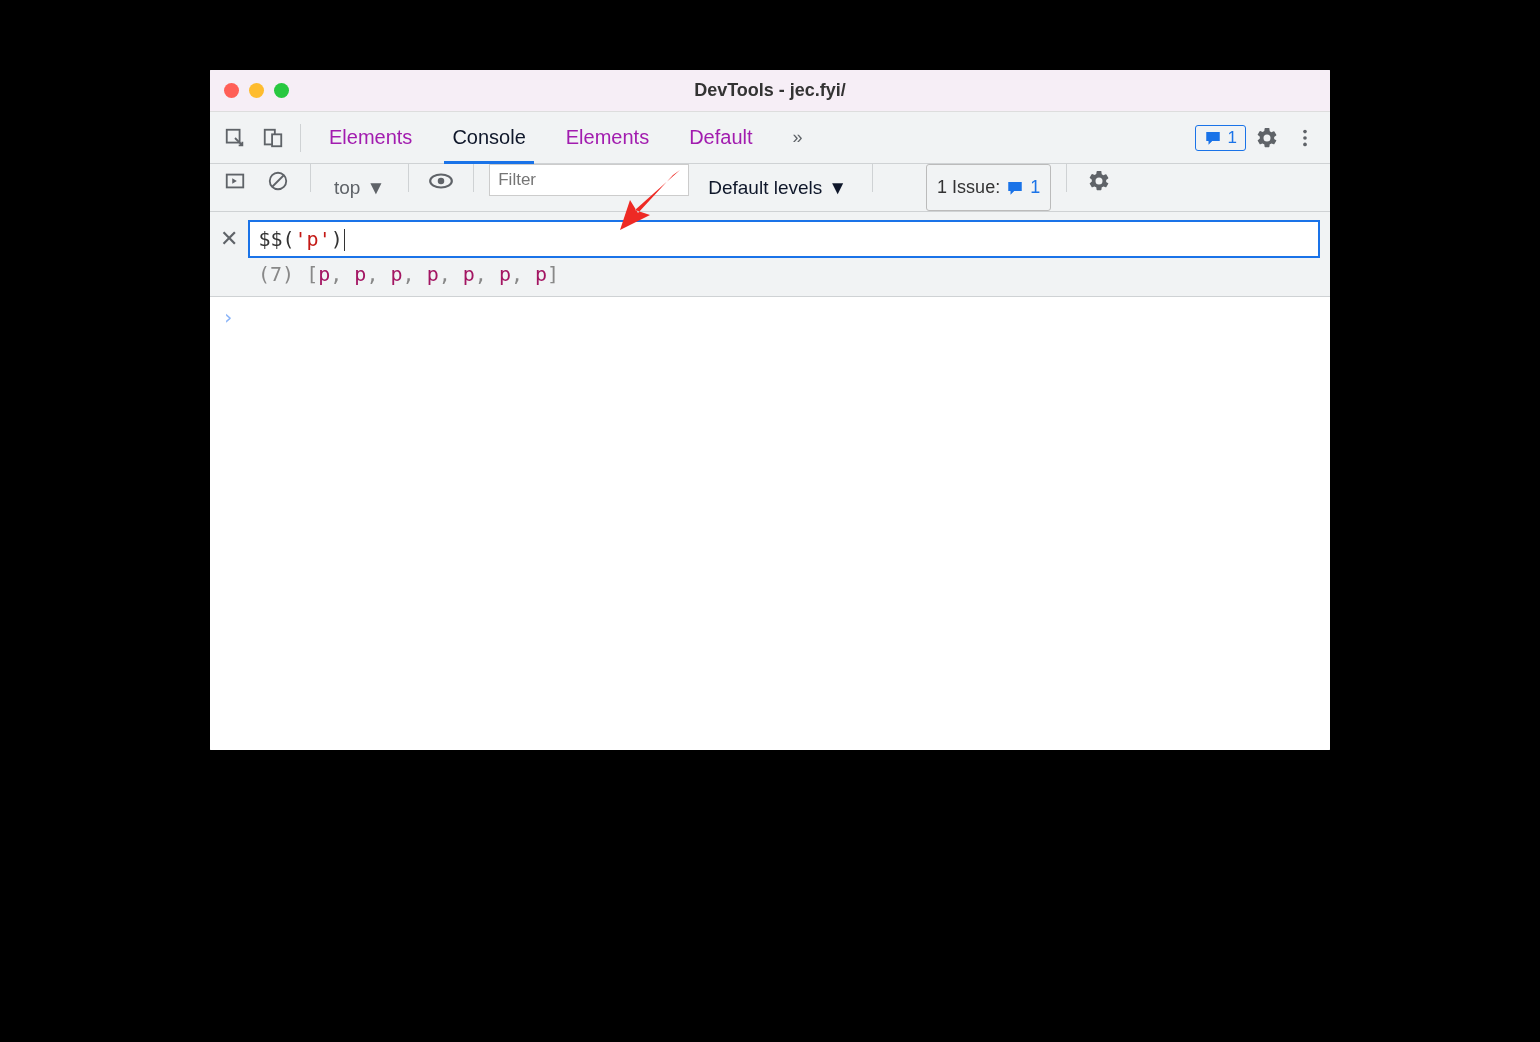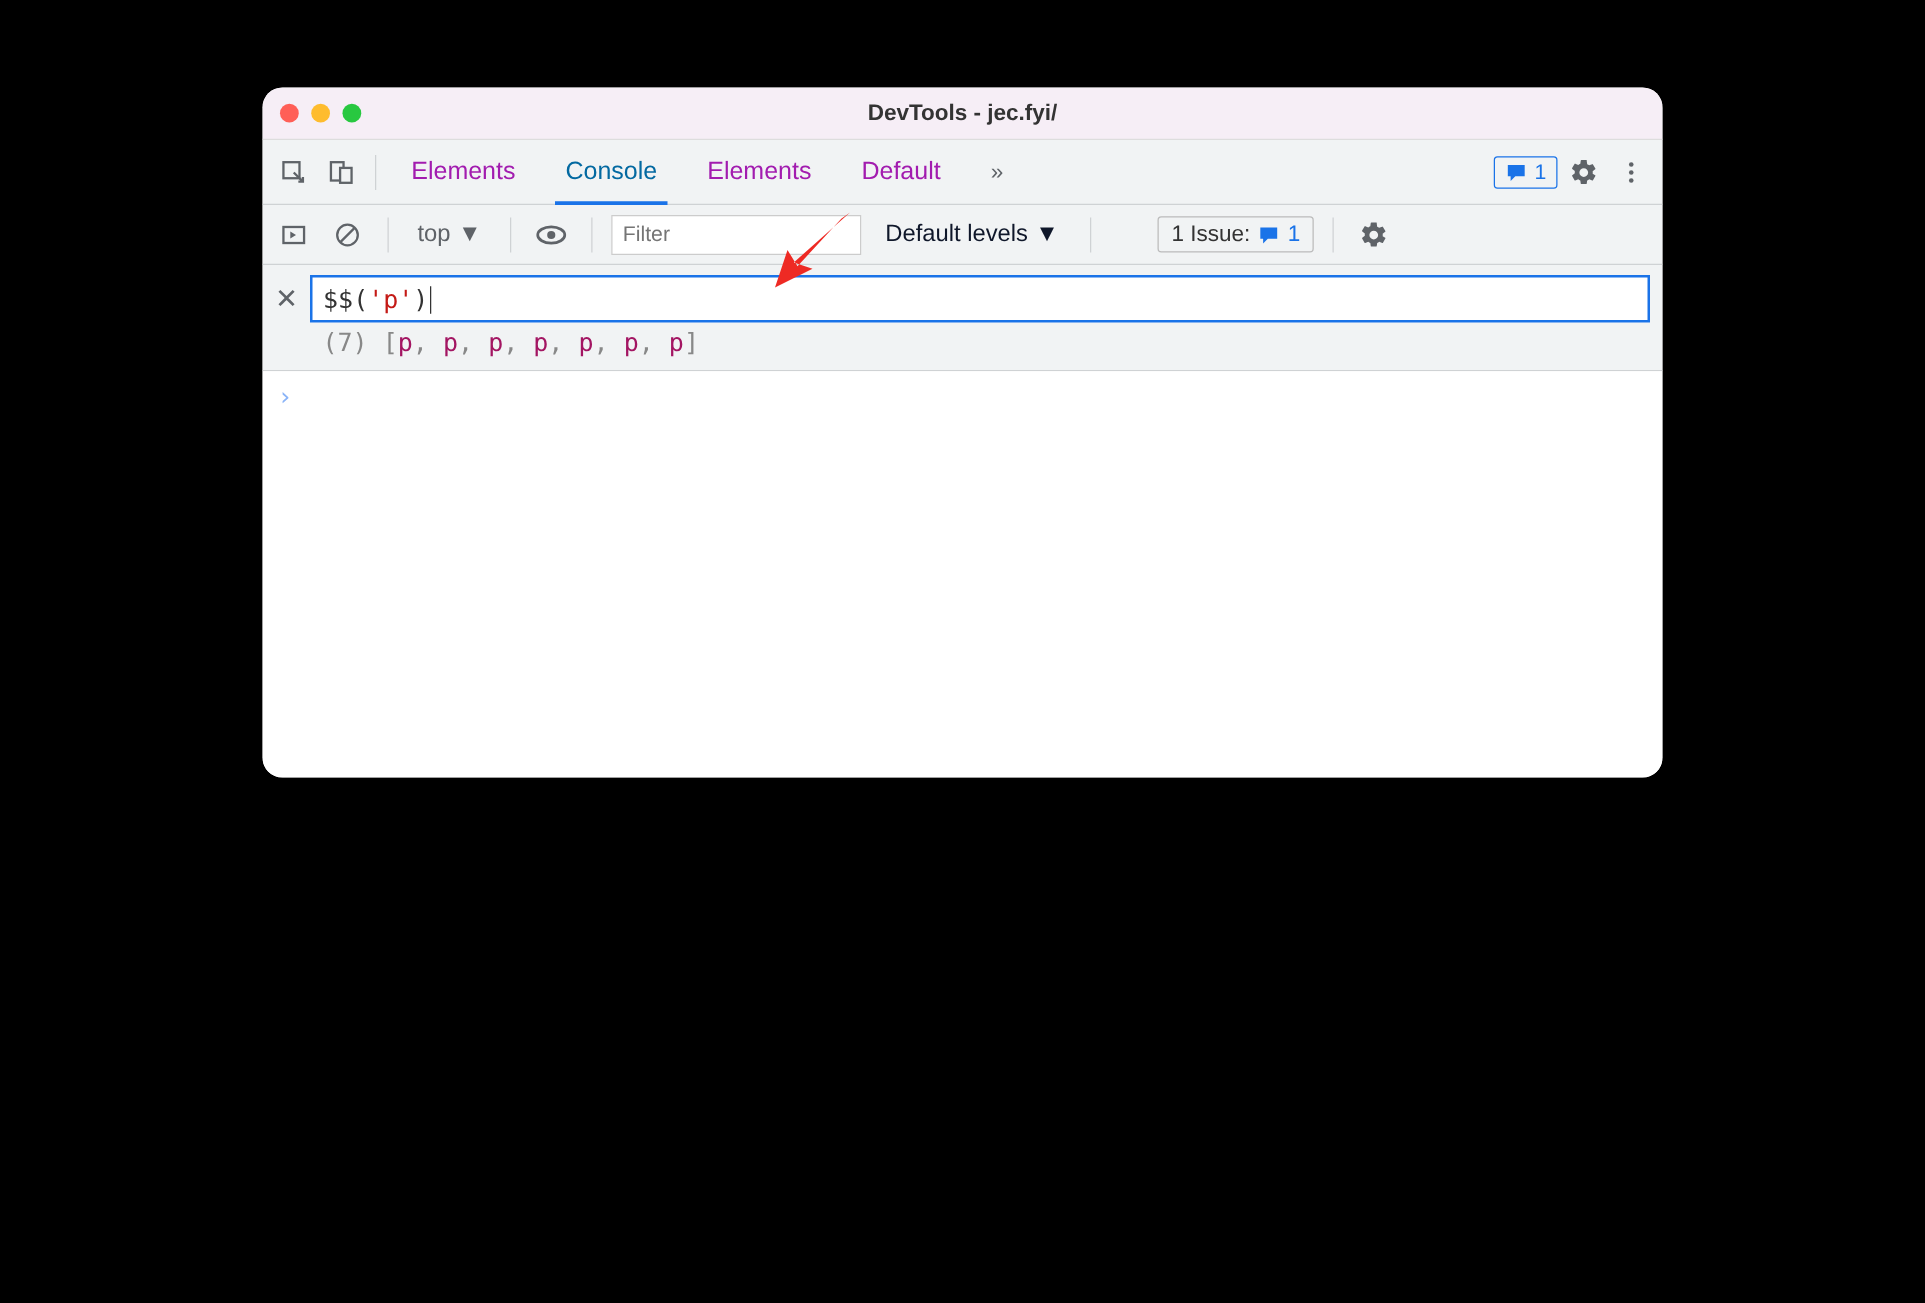--- a/index.html
+++ b/index.html
@@ -8,23 +8,23 @@
     width: 1540px;
     height: 1042px;
     font-family: -apple-system, BlinkMacSystemFont, "Segoe UI", Helvetica, Arial, sans-serif;
     display: flex;
     align-items: flex-start;
     justify-content: center;
     padding-top: 70px;
   }
   .window {
     width: 1120px;
-    height: 552px;
+    height: 680px;
     background: #fff;
-    border-radius: 16px;
+    border-radius: 1px;
     overflow: hidden;
     box-shadow: 0 20px 60px rgba(0,0,0,0.5);
     display: flex;
     flex-direction: column;
     position: relative;
   }
   .titlebar {
     height: 42px;
     background: #f6eef6;
     display: flex;
@@ -75,21 +75,21 @@
     padding: 0 18px;
     height: 52px;
     display: flex;
     align-items: center;
     font-size: 20px;
     color: #a21caf;
     position: relative;
     cursor: pointer;
   }
   .tab.active {
-    color: #0369a1;
+    color: #0f172a;
   }
   .tab.active::after {
     content: "";
     position: absolute;
     bottom: 0; left: 10px; right: 10px;
     height: 3px;
     background: #1a73e8;
   }
   .spacer { flex: 1; }
   .badge-box {
@@ -101,21 +101,20 @@
     gap: 6px;
     color: #1a73e8;
     font-size: 17px;
   }
   .chev { font-size: 18px; color: #5f6368; }
 
   .console-toolbar {
     height: 48px;
     background: #f1f3f4;
     display: flex;
-    align-items: center;
     border-bottom: 1px solid #cfd2d4;
     padding: 0 8px;
     gap: 9px;
   }
   .ctx-select {
     display: flex; align-items: center; gap: 6px;
     font-size: 19px; color: #5f6368;
     padding: 0 8px;
   }
   .filter-input {

